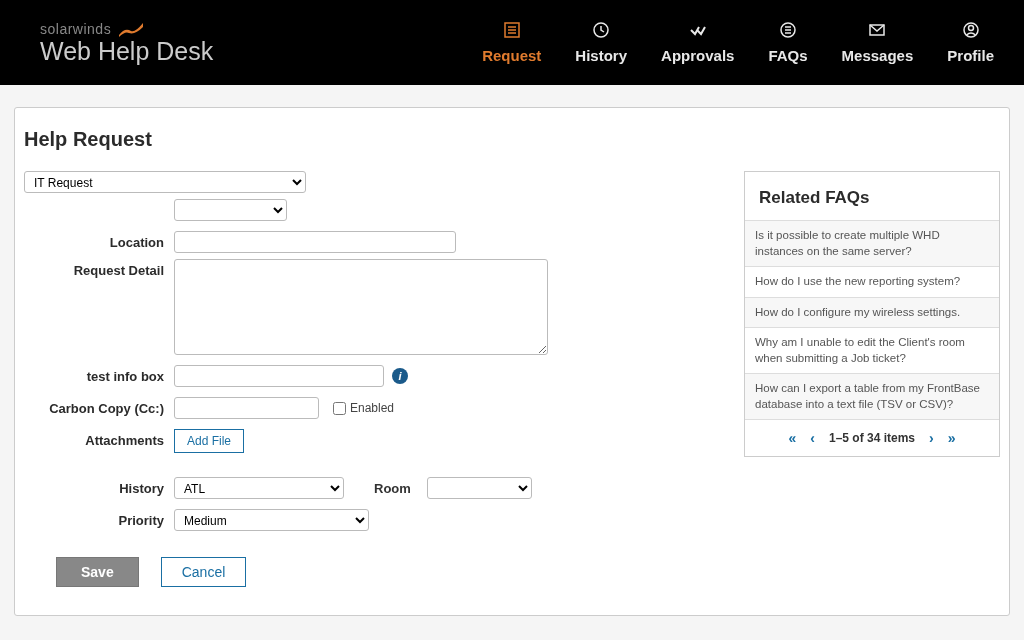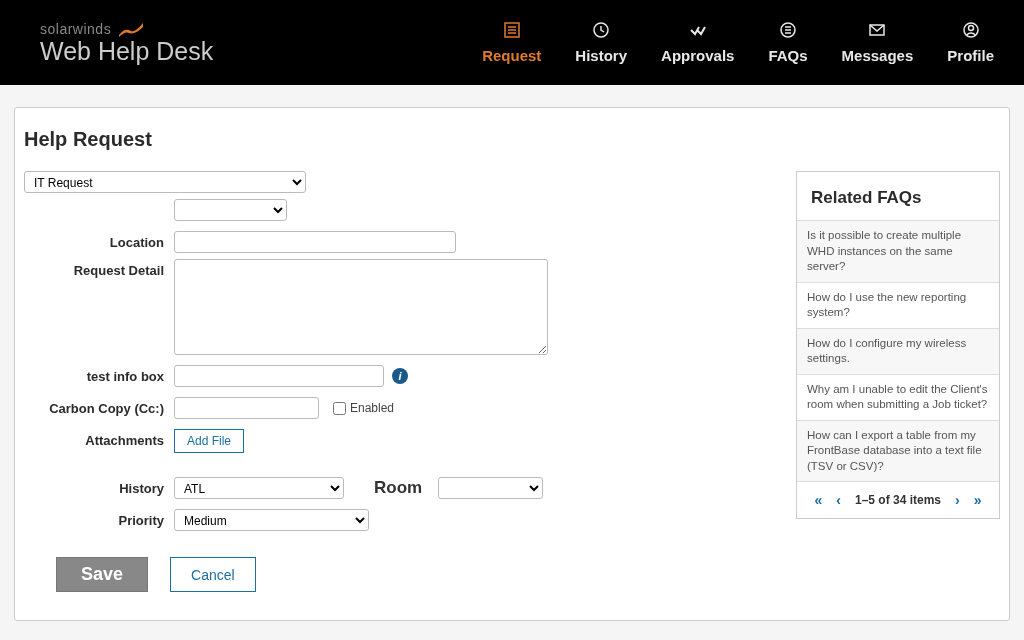--- a/index.html
+++ b/index.html
@@ -13,42 +13,42 @@
 .nav { display: flex; align-items: center; gap: 34px; }
 .nav-item { display: flex; align-items: center; gap: 8px; color: #e8e8e8; cursor: pointer; font-size: 15px; font-weight: 600; flex-direction: column; }
 .nav-item.active { color: #e07b2e; }
 .nav-icon { width: 18px; height: 18px; display: inline-flex; align-items: center; justify-content: center; }
 .nav-icon svg { width: 18px; height: 18px; }
 .page { padding: 22px 14px; }
 .card { background: #fff; border: 1px solid #ccc; border-radius: 3px; padding: 20px 9px 28px; }
 .page-title { font-size: 20px; font-weight: 700; color: #2b2b2b; margin-bottom: 20px; }
 .layout { display: flex; gap: 24px; }
 .form-col { flex: 1; }
-.faq-col { width: 204px; }
+.faq-col { width: 256px; }
 .form-row { display: flex; align-items: flex-start; margin-bottom: 10px; }
 .form-row.tight { margin-bottom: 6px; }
 .form-label { width: 150px; text-align: right; padding-right: 10px; padding-top: 4px; font-weight: 600; color: #2b2b2b; font-size: 13px; }
 .form-control { display: flex; align-items: center; gap: 8px; flex-wrap: wrap; }
 select, input[type=text], textarea { border: 1px solid #bbb; border-radius: 3px; padding: 3px 5px; font-size: 12px; font-family: inherit; background: #fff; }
 select { height: 22px; }
 textarea { width: 374px; height: 96px; resize: both; }
 .sel-wide { width: 282px; }
 .sel-small { width: 113px; }
 .sel-med { width: 170px; }
 .sel-room { width: 105px; }
 .sel-prio { width: 195px; }
 .inp-subject { width: 282px; height: 22px; }
 .inp-test { width: 210px; height: 22px; }
 .inp-cc { width: 145px; height: 22px; }
 .info-icon { width: 16px; height: 16px; border-radius: 50%; background: #1a5a8a; color: #fff; font-size: 11px; font-weight: 700; display: inline-flex; align-items: center; justify-content: center; font-style: italic; }
 .chk-label { font-size: 12px; color: #444; display: inline-flex; align-items: flex-end; gap: 4px; margin-left: 6px; }
 .addfile-btn { border: 1px solid #1a6fa3; background: #fff; color: #1a6fa3; padding: 4px 12px; font-size: 12px; cursor: pointer; }
-.room-lbl { font-weight: 600; margin-left: 22px; margin-right: 8px; font-size: 17px; }
+.room-lbl { font-weight: 600; margin-left: 22px; margin-right: 8px; font-size: 13px; }
 .btn-row { margin-top: 26px; margin-left: 32px; display: flex; gap: 22px; }
-.btn-save { background: #888; color: #fff; border: 1px solid #777; padding: 6px 24px; font-size: 18px; font-weight: 600; cursor: pointer; }
+.btn-save { background: #888; color: #fff; border: 1px solid #777; padding: 6px 24px; font-size: 14px; font-weight: 600; cursor: pointer; }
 .btn-cancel { background: #fff; color: #1a6fa3; border: 1px solid #1a6fa3; padding: 6px 20px; font-size: 14px; cursor: pointer; }
 .faq-box { border: 1px solid #ccc; }
 .faq-title { font-size: 17px; font-weight: 700; padding: 16px 14px 12px; color: #2b2b2b; }
 .faq-item { border-top: 1px solid #ddd; padding: 7px 10px; font-size: 11.5px; color: #555; background: #f7f7f7; cursor: pointer; line-height: 1.35; }
 .faq-item:nth-child(odd) { background: #fff; }
 .faq-pager { border-top: 1px solid #ddd; padding: 10px 8px; display: flex; align-items: center; justify-content: center; gap: 14px; font-size: 12px; font-weight: 600; color: #333; }
 .pager-arrow { color: #1a6fa3; cursor: pointer; font-size: 14px; }
 </style>
 </head>
 <body>

